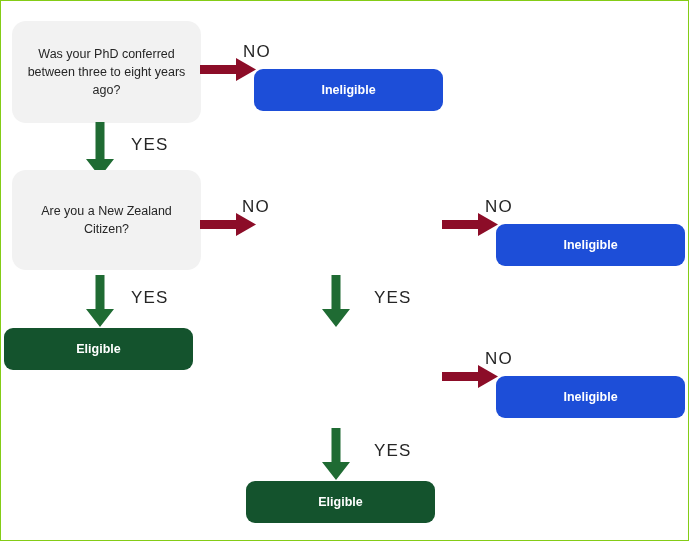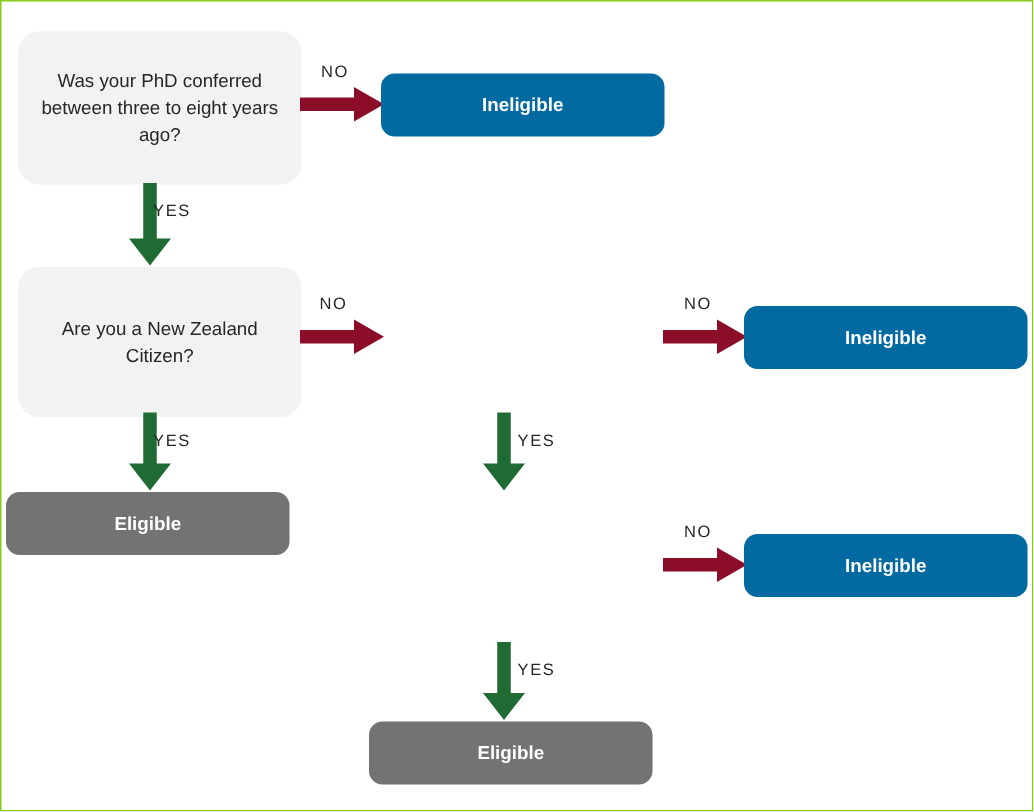--- a/index.html
+++ b/index.html
@@ -34,35 +34,36 @@
     font-size: 12.5px;
     line-height: 1.45;
     padding: 6px 14px;
   }
   .terminal {
     border-radius: 9px;
     color: #ffffff;
     font-size: 12.5px;
     font-weight: bold;
   }
-  .terminal.ineligible { background: #0369a1; }
-  .terminal.eligible   { background: #737373; }
+  .terminal.ineligible { background: #1d4ed8; margin-top: 20px; }
+  .terminal.eligible   { background: #14532d; }
 
   
   .arrow {
     position: absolute;
   }
   .arrow svg { display: block; overflow: visible; }
 
   .edge-label {
     position: absolute;
-    font-size: 11px;
+    font-size: 17px;
     color: #262626;
     letter-spacing: 1.1px;
     white-space: nowrap;
+    margin-left: 29px;
   }
 </style>
 </head>
 <body>
 
 <div id="flowchart">
 
   <div class="node decision" style="left:11px; top:20px; width:189px; height:102px;">
     <span>Was your PhD conferred between three to eight years ago?</span>
   </div>
@@ -78,21 +79,21 @@
     <span>Ineligible</span>
   </div>
 
   <div class="arrow" style="left:85px; top:121px;">
     <svg width="28" height="55" viewBox="0 0 28 55">
       <path d="M9.5 0 H18.5 V37 H28 L14 55 L0 37 H9.5 Z" fill="#1f6b33"></path>
     </svg>
   </div>
   <div class="edge-label" style="left:101px; top:134px;">YES</div>
 
-  <div class="node decision" style="left:11px; top:177px; width:189px; height:100px;">
+  <div class="node decision" style="left:11px; top:169px; width:189px; height:100px;">
     <span>Are you a New Zealand Citizen?</span>
   </div>
 
   <div class="arrow" style="left:199px; top:212px;">
     <svg width="56" height="24" viewBox="0 0 56 24">
       <path d="M0 7 H36 V0 L56 11.5 L36 23 V16 H0 Z" fill="#8c0d28"></path>
     </svg>
   </div>
   <div class="edge-label" style="left:212px; top:196px;">NO</div>
 

